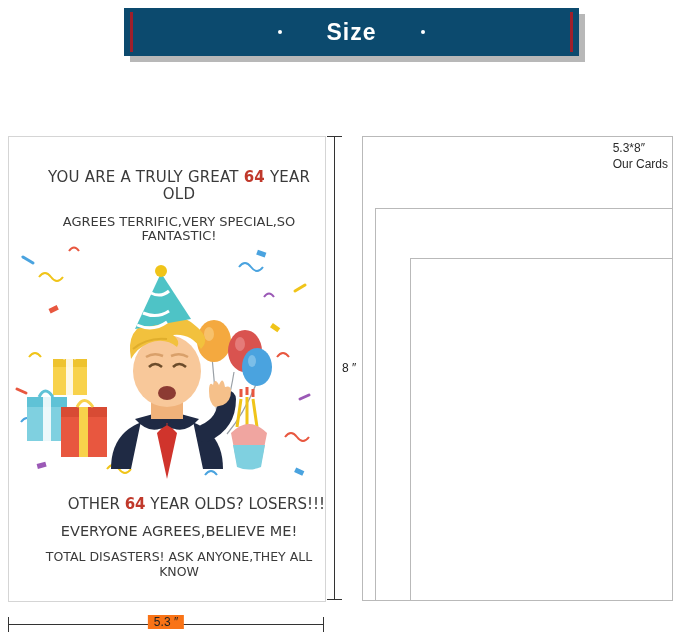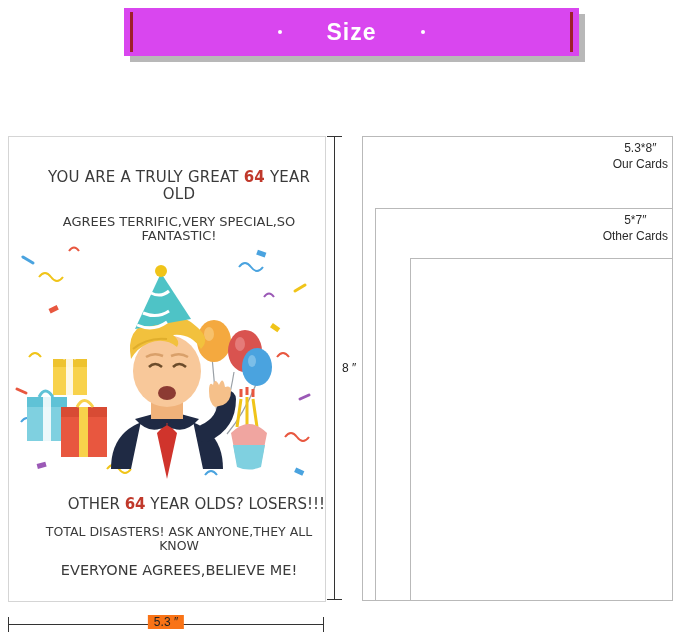--- a/index.html
+++ b/index.html
@@ -30,21 +30,21 @@
     width: 455px;
     height: 48px;
     background: #b8b8b8;
   }
   #header-banner .bar {
     position: absolute;
     left: 0;
     top: 0;
     width: 455px;
     height: 48px;
-    background: #d946ef;
+    background: #0c4a6e;
     display: flex;
     align-items: center;
     justify-content: center;
   }
   #header-banner .bar::before,
   #header-banner .bar::after {
     content: "";
     position: absolute;
     top: 4px;
     bottom: 4px;
@@ -186,21 +186,21 @@
     position: absolute;
     border: 1px solid #b9b9b9;
     background: transparent;
   }
   #rect-ours    { left: 0;   top: 0;   width: 309px; height: 463px; }
   #rect-other   { left: 13px; top: 72px; width: 296px; height: 391px; }
   #rect-regular { left: 48px; top: 122px; width: 261px; height: 341px; }
 
   .rect-label {
     position: absolute;
-    text-align: center;
+    text-align: left;
     color: #2b2b2b;
     font-size: 12px;
     line-height: 1.35;
   }
   #label-ours    { right: 4px; top: 4px; }
   #label-other   { right: 4px; top: 76px; }
   #label-regular { right: 4px; top: 126px; }
   .rect-label .dim { display: block; }
   .rect-label .name { display: block; }
 </style>
@@ -316,22 +316,22 @@
       <path d="M128 88 q16 7 30 -3" stroke="#ffffff" stroke-width="3" fill="none"></path>
       <path d="M142 56 q10 5 18 -2" stroke="#ffffff" stroke-width="3" fill="none"></path>
       <circle cx="152" cy="34" r="6" fill="#f0c419"></circle>
     </g>
   </svg>
 
   <div class="card-bottom">
     <div class="card-line l1">
       <span>OTHER </span><span class="num">64</span><span> YEAR OLDS? LOSERS!!!</span>
     </div>
+    <div class="card-line l3">EVERYONE AGREES,BELIEVE ME!</div>
     <div class="card-line l2">TOTAL DISASTERS! ASK ANYONE,THEY ALL KNOW</div>
-    <div class="card-line l3">EVERYONE AGREES,BELIEVE ME!</div>
   </div>
 </div>
 
 <div id="dim-height">
   <div class="vline"></div>
   <div class="cap top"></div>
   <div class="cap bot"></div>
   <div class="label">8 ″</div>
 </div>
 
@@ -345,18 +345,14 @@
 <div id="size-compare">
   <div class="rect" id="rect-ours"></div>
   <div class="rect" id="rect-other"></div>
   <div class="rect" id="rect-regular"></div>
 
   <div class="rect-label" id="label-ours">
     <span class="dim">5.3*8″</span>
     <span class="name">Our Cards</span>
   </div>
 
-  <div class="rect-label" id="label-other">
-    <span class="dim">5*7″</span>
-    <span class="name">Other Cards</span>
-  </div>
 
 </div>
 
 </body></html>

